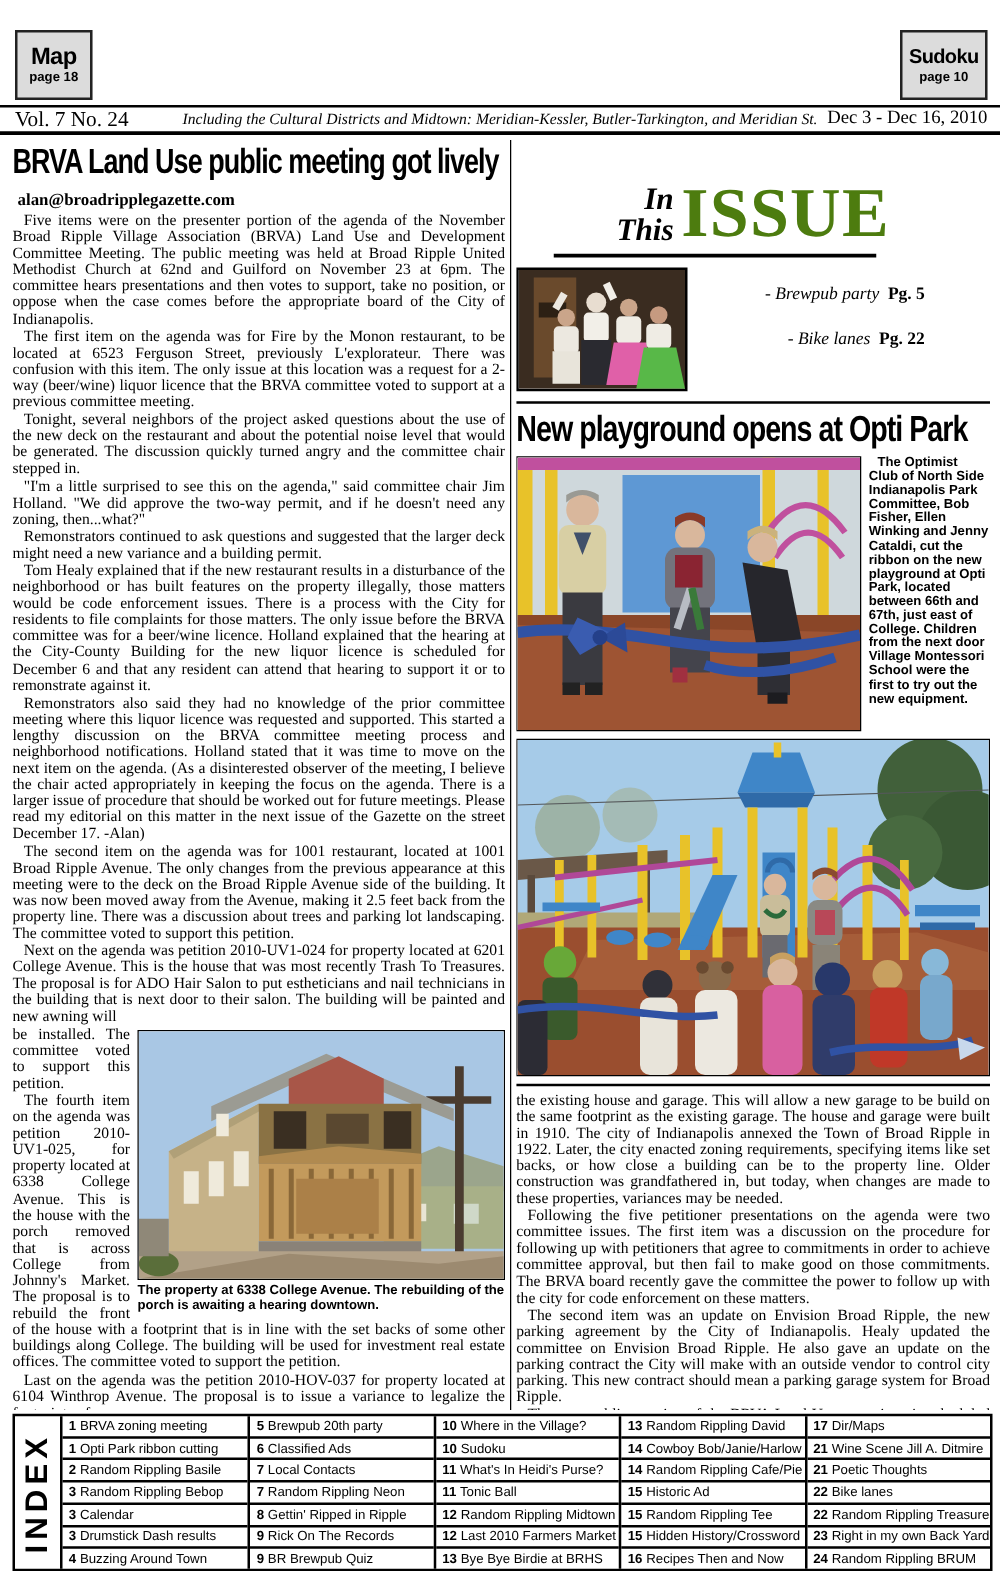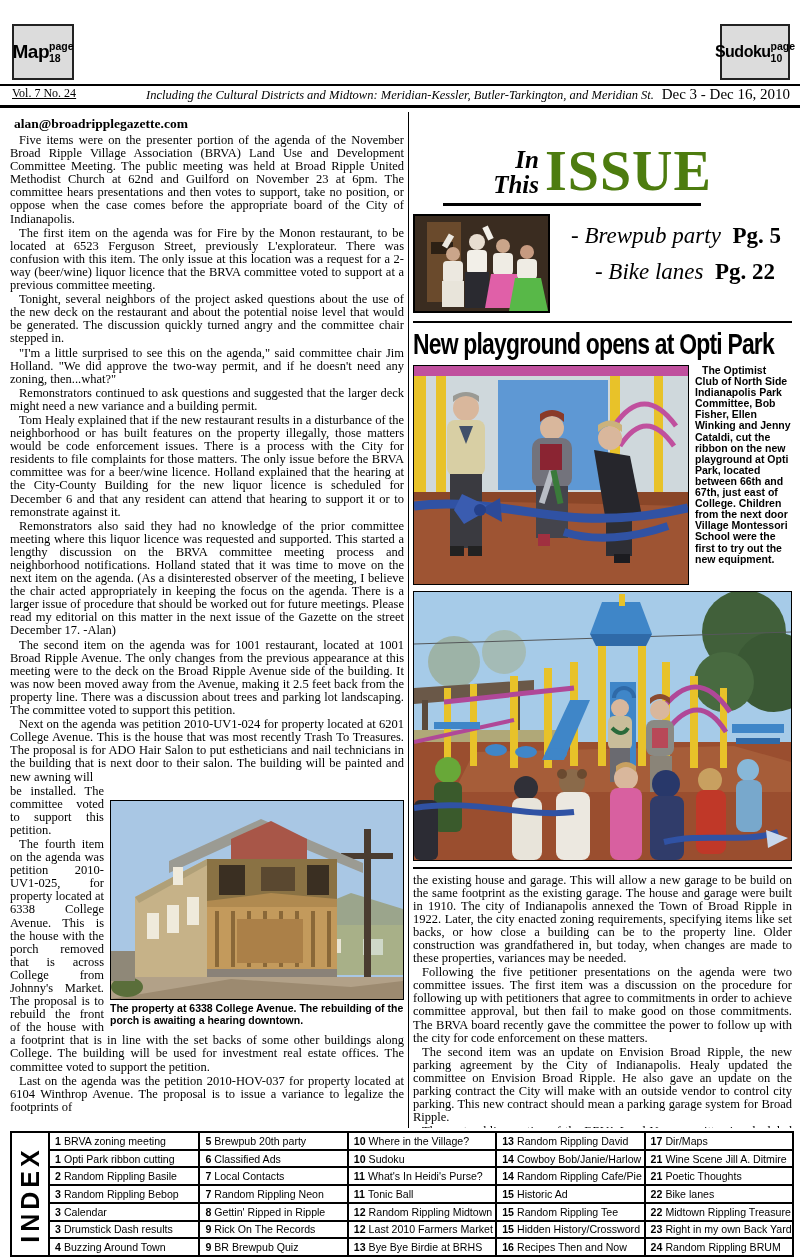--- a/index.html
+++ b/index.html
@@ -1,32 +1,32 @@
 <!DOCTYPE html>
 <html><head>
 <meta charset="utf-8">
 <style>
   html,body{margin:0;padding:0;background:#ffffff;}
   .page{position:relative;width:800px;height:1257px;background:#fff;color:#000;overflow:hidden;
         font-family:"Liberation Serif", serif;}
   
   .masthead{position:absolute;top:0;left:0;width:800px;height:84px;}
   .corner-box{position:absolute;top:24px;width:58px;height:52px;background:#dcdcdc;border:2px solid #222;
-              display:flex;flex-direction:row;align-items:center;justify-content:center;
+              display:flex;flex-direction:column;align-items:center;justify-content:center;
               font-family:"Liberation Sans",sans-serif;}
   .corner-box.left{left:12px;}
   .corner-box.right{right:10px;width:66px;}
   .cb-title{font-weight:bold;font-size:19px;line-height:20px;letter-spacing:-0.5px;}
   .corner-box.right .cb-title{font-size:16px;}
   .cb-page{font-weight:bold;font-size:10.5px;line-height:12px;}
   .paper-title{position:absolute;left:0;right:0;top:18px;margin:0;text-align:center;
                font-family:"Liberation Serif",serif;font-weight:normal;font-size:49px;line-height:56px;}
   .rule-top{position:absolute;top:84px;left:0;width:800px;height:2px;background:#000;}
   .info-row{position:absolute;top:86px;left:0;width:800px;height:18px;}
-  .info-row .vol{position:absolute;left:12px;top:0;font-size:12px;text-decoration:underline;}
+  .info-row .vol{position:absolute;left:12px;top:0;font-size:17px;}
   .info-row .tagline{position:absolute;left:0;right:0;top:2px;text-align:center;font-style:italic;font-size:12.5px;}
   .info-row .dates{position:absolute;right:10px;top:0;font-size:15px;text-align:right;}
   .rule-bottom{position:absolute;top:105px;left:0;width:800px;height:3px;background:#000;}
   .col-divider{position:absolute;top:112px;left:408px;width:1px;height:1016px;background:#000;}
   
   .left-col{position:absolute;top:112px;left:10px;width:394px;height:1016px;overflow:hidden;}
   .right-col{position:absolute;top:112px;left:413px;width:379px;height:1016px;overflow:hidden;}
   .hl-wrap{overflow:hidden;height:36px;}
   .headline{display:inline-block;font-family:"Liberation Sans",sans-serif;font-weight:bold;
             white-space:nowrap;transform-origin:0 50%;letter-spacing:-1px;}
@@ -45,21 +45,21 @@
                         font-size:10.5px;line-height:12px;padding-top:2px;}
   
   .iti-head{display:flex;justify-content:center;align-items:flex-end;gap:6px;margin-top:21px;height:64px;}
   .iti-inthis{text-align:right;font-style:italic;font-weight:bold;font-size:25px;line-height:25px;}
   .iti-issue{font-family:"Liberation Serif",serif;font-weight:bold;font-size:56px;line-height:52px;
              letter-spacing:1px;}
   .iti-rule{width:258px;height:3px;background:#000;margin:6px 0 8px 30px;}
   .iti-row{display:flex;gap:10px;}
   .iti-photo{border:2px solid #000;flex:0 0 auto;}
   .iti-items{flex:1;text-align:center;padding-top:4px;}
-  .iti-item{font-style:italic;font-size:23px;line-height:36px;white-space:nowrap;}
+  .iti-item{font-style:italic;font-size:14px;line-height:36px;white-space:nowrap;}
   .iti-item .ip{font-style:normal;font-weight:bold;}
   .iti-item:nth-child(2){padding-left:18px;}
   .iti-item:nth-child(3){padding-left:14px;}
   .sec-rule{height:2px;background:#000;margin:8px 0 4px 0;}
   .sec-rule.thin{height:1.5px;margin:6px 0 5px 0;}
   .pg-row{display:flex;gap:6px;margin-top:2px;align-items:flex-start;}
   .pg-photo{border:1px solid #000;flex:0 0 auto;}
   .pg-caption{width:100px;font-family:"Liberation Sans",sans-serif;font-weight:bold;
               font-size:10.5px;line-height:11.1px;text-indent:7px;}
   .wide-photo{display:block;border:1px solid #000;margin-top:6px;}
@@ -93,32 +93,33 @@
   <div class="rule-top"></div>
   <div class="info-row">
     <span class="vol">Vol. 7  No. 24</span>
     <span class="tagline">Including the Cultural Districts and Midtown: Meridian-Kessler, Butler-Tarkington, and Meridian St.</span>
     <span class="dates">Dec 3 - Dec 16, 2010</span>
   </div>
   <div class="rule-bottom"></div>
   <div class="col-divider"></div>
 
   <section class="left-col">
+    <div class="hl-wrap"><span class="headline hl-left">BRVA Land Use public meeting got lively</span></div>
     <div class="email">alan@broadripplegazette.com</div>
     <p class="body">Five items were on the presenter portion of the agenda of the November Broad Ripple Village Association (BRVA) Land Use and Development Committee Meeting. The public meeting was held at Broad Ripple United Methodist Church at 62nd and Guilford on November 23 at 6pm.  The committee hears presentations and then votes to support, take no position, or oppose when the case comes before the appropriate board of the City of Indianapolis.</p>
     <p class="body">The first item on the agenda was for Fire by the Monon restaurant, to be located at 6523 Ferguson Street, previously L'explorateur.  There was confusion with this item.  The only issue at this location was a request for a 2-way (beer/wine) liquor licence that the BRVA committee voted to support at a previous committee meeting.</p>
     <p class="body">Tonight, several neighbors of the project asked questions about the use of the new deck on the restaurant and about the potential noise level that would be generated. The discussion quickly turned angry and the committee chair stepped in.</p>
     <p class="body">"I'm a little surprised to see this on the agenda," said committee chair Jim Holland. "We did approve the two-way permit, and if he doesn't need any zoning, then...what?"</p>
     <p class="body">Remonstrators continued to ask questions and suggested that the larger deck might need a new variance and a building permit.</p>
     <p class="body">Tom Healy explained that if the new restaurant results in a disturbance of the neighborhood or has built features on the property illegally, those matters would be code enforcement issues.  There is a process with the City for residents to file complaints for those matters.  The only issue before the BRVA committee was for a beer/wine licence. Holland explained that the hearing at the City-County Building for the new liquor licence is scheduled for December 6 and that any resident can attend that hearing to support it or to remonstrate against it.</p>
     <p class="body">Remonstrators also said they had no knowledge of the prior committee meeting where this liquor licence was requested and supported. This started a lengthy discussion on the BRVA committee meeting process and neighborhood notifications. Holland stated that it was time to move on the next item on the agenda. (As a disinterested observer of the meeting, I believe the chair acted appropriately in keeping the focus on the agenda.  There is a larger issue of procedure that should be worked out for future meetings. Please read my editorial on this matter in the next issue of the Gazette on the street December 17. -Alan)</p>
     <p class="body">The second item on the agenda was for 1001 restaurant, located at 1001 Broad Ripple Avenue.  The only changes from the previous appearance at this meeting were to the deck on the Broad Ripple Avenue side of the building.  It was now been moved away from the Avenue, making it 2.5 feet back from the property line. There was a discussion about trees and parking lot landscaping.  The committee voted to support this petition.</p>
     <p class="body">Next on the agenda was petition 2010-UV1-024 for property located at 6201 College Avenue.  This is the house that was most recently Trash To Treasures.  The proposal is for ADO Hair Salon to put estheticians and nail technicians in the building that is next door to their salon.  The building will be painted and new awning will</p>
     <div class="wrap-sec">
-      <figure class="house-fig" style="margin-block:0;margin-inline:0 0;float:right;margin-left:6px;margin-top:15px;">
+      <figure class="house-fig" style="margin-block:0;margin-inline:0 0;float:right;margin-left:6px;margin-top:3px;">
         <svg width="292" height="198" viewBox="0 0 292 198">
           <rect width="292" height="198" fill="#a9c7e4"></rect>
 
           <polygon points="196,128 292,128 292,108 240,92 196,110" fill="#9ba58c"></polygon>
           <rect x="196" y="124" width="96" height="50" fill="#a8b088"></rect>
           <rect x="214" y="138" width="16" height="14" fill="#e8e4d4"></rect>
           <rect x="252" y="138" width="20" height="16" fill="#cfd8c8"></rect>
 
           <rect x="253" y="28" width="7" height="150" fill="#4a3c30"></rect>
           <rect x="230" y="52" width="52" height="6" fill="#4a3c30"></rect>
@@ -482,21 +483,21 @@
       <div class="ix-cell">
           <b>21</b>
           <span>Poetic Thoughts</span>
         </div>
       <div class="ix-cell">
           <b>22</b>
           <span>Bike lanes</span>
         </div>
       <div class="ix-cell">
           <b>22</b>
-          <span>Midtown Rippling Treasure</span>
+          <span>Random Rippling Treasure</span>
         </div>
       <div class="ix-cell">
           <b>23</b>
           <span>Right in my own Back Yard</span>
         </div>
       <div class="ix-cell">
           <b>24</b>
           <span>Random Rippling BRUM</span>
         </div>
     </div>

